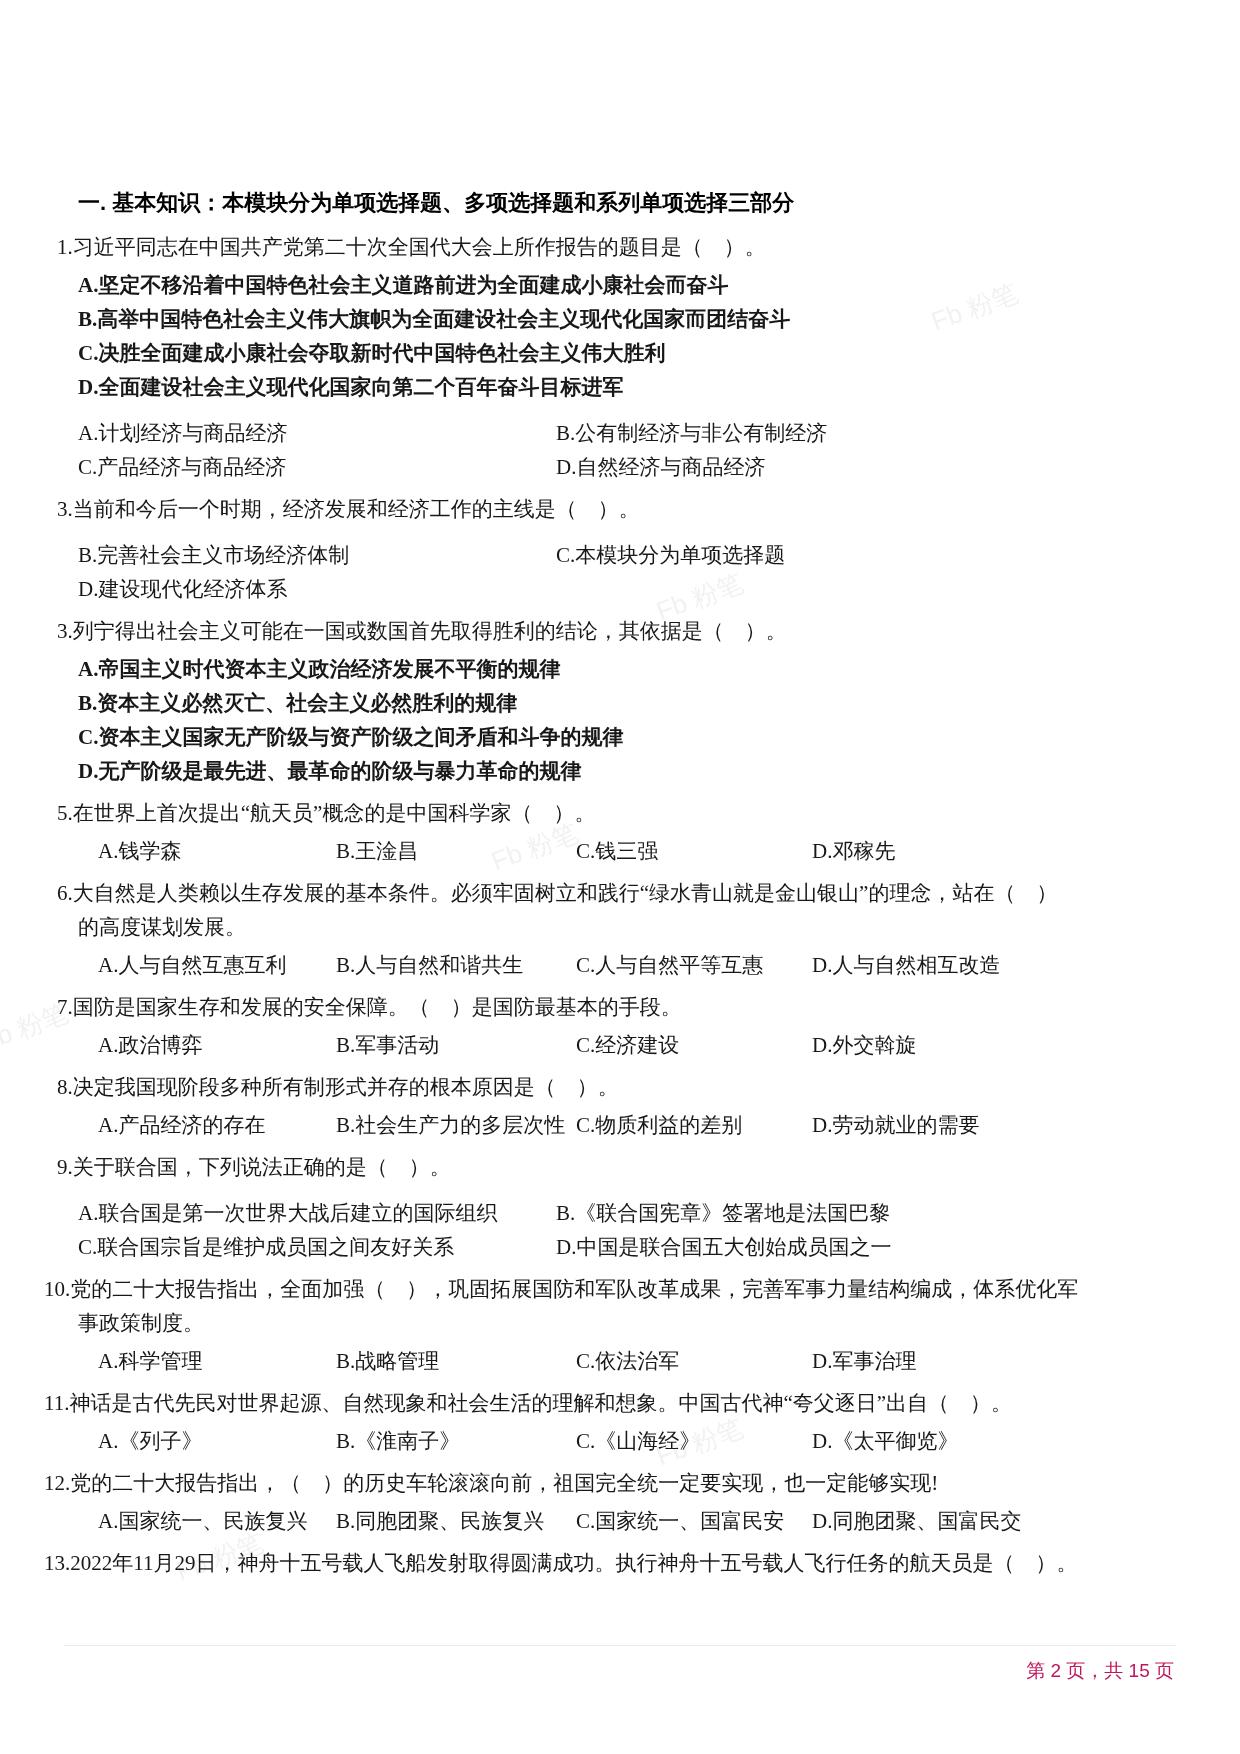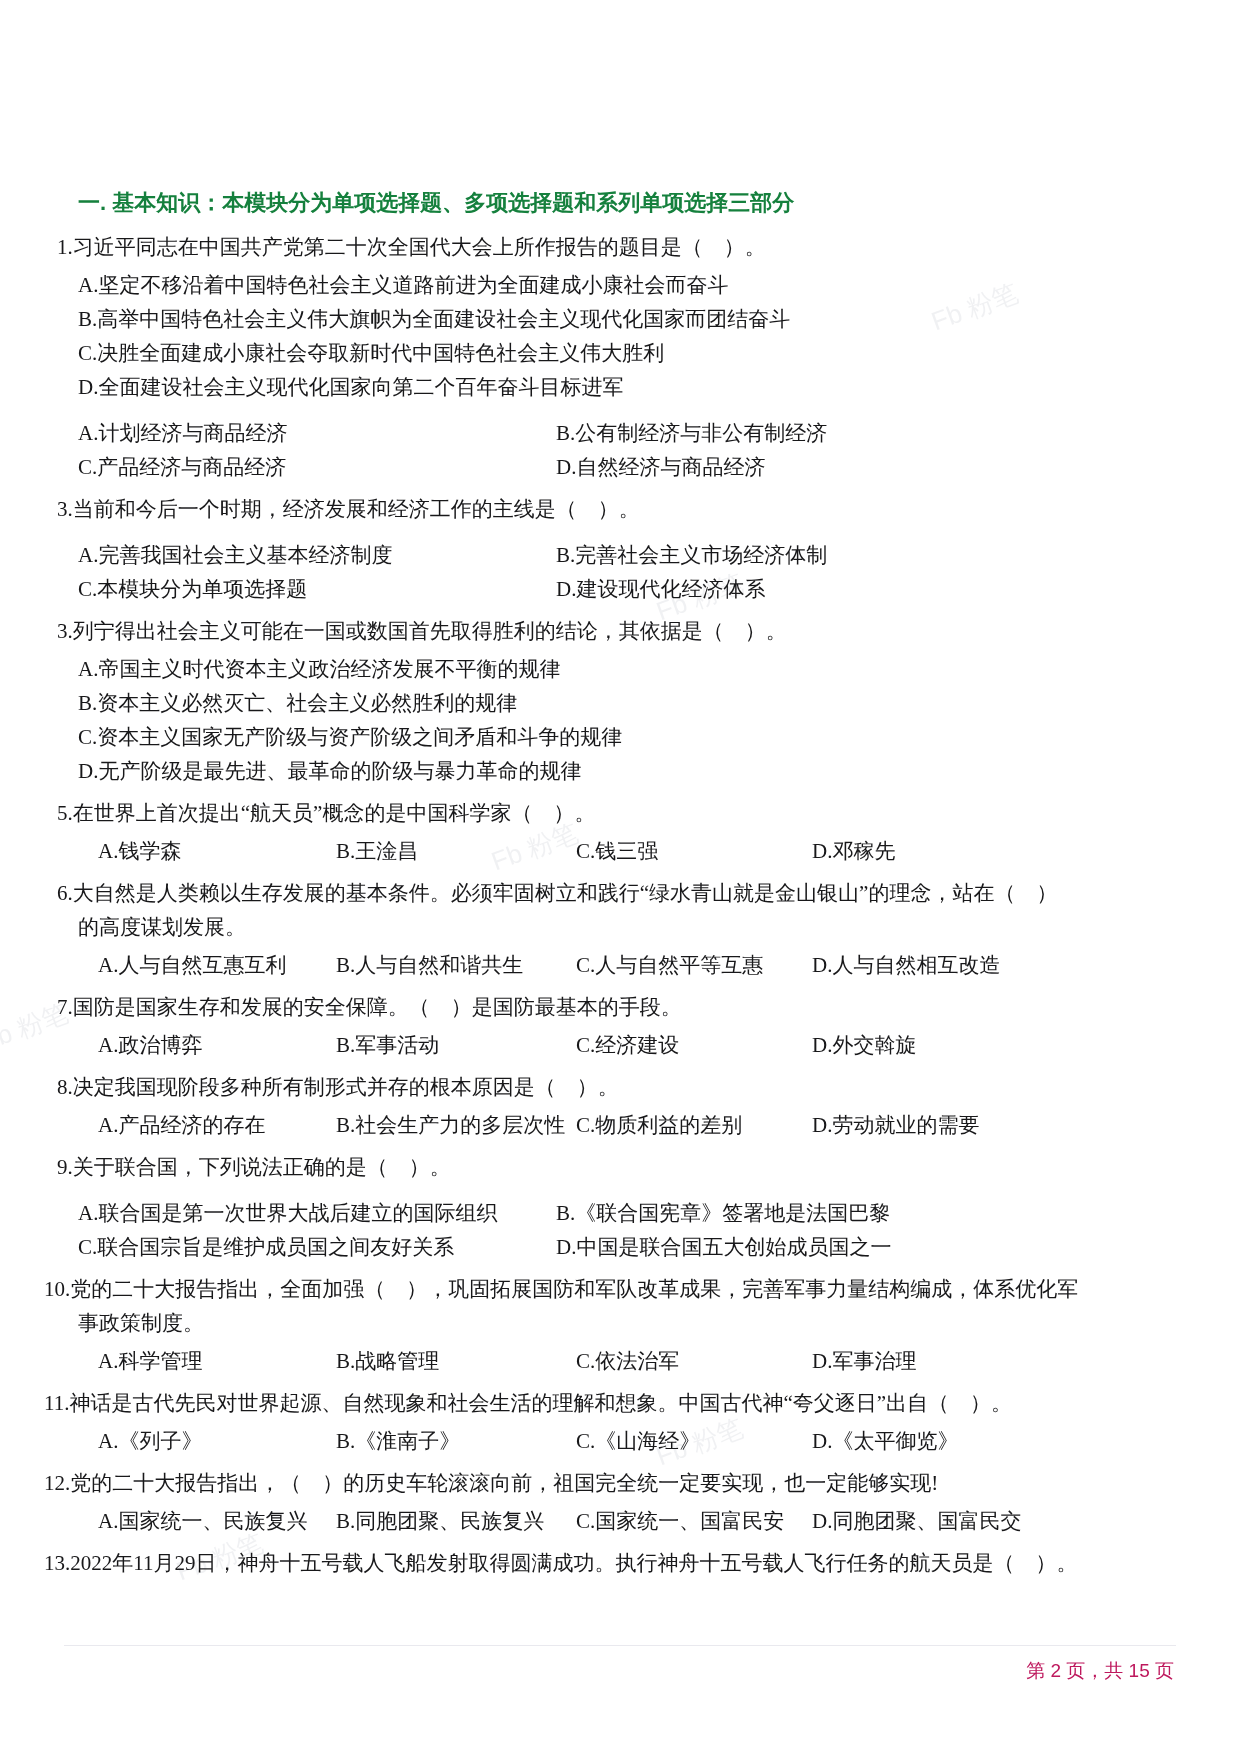--- a/index.html
+++ b/index.html
@@ -16,34 +16,34 @@
     position: absolute;
     left: 0; top: 0;
     padding: 186px 0 0 78px;
     width: 1110px;
   }
   .heading {
     font-family: "Liberation Sans", "DejaVu Sans", sans-serif;
     font-weight: 700;
     font-size: 22px;
     line-height: 34px;
-    color: #15803d;
+    color: #000000;
     margin: 0 0 10px 0;
   }
   .q-block { margin: 0 0 8px 0; }
   .q-text {
     font-size: 21px;
     line-height: 34px;
     margin: 0 0 4px 0;
     white-space: pre-wrap;
   }
   .q-text.num1 { text-indent: -21px; }
   .q-text.num2 { text-indent: -34px; }
   .q-options { display: grid; margin: 0; }
-  .q-options.cols1 { grid-template-columns: 1fr; }
+  .q-options.cols1 { grid-template-columns: 1fr; font-weight: bold; }
   .q-options.cols2 { grid-template-columns: 478px 1fr; margin-top: 12px; }
   .q-options.cols4 { grid-template-columns: 238px 240px 236px 1fr; margin-left: 20px; }
   .opt {
     font-size: 21px;
     line-height: 34px;
     white-space: nowrap;
   }
   .footer-divider {
     position: absolute;
     left: 64px; right: 64px;
@@ -105,21 +105,20 @@
           <div class="q-options cols2">
             <div class="opt">A.计划经济与商品经济</div>
             <div class="opt">B.公有制经济与非公有制经济</div>
             <div class="opt">C.产品经济与商品经济</div>
             <div class="opt">D.自然经济与商品经济</div>
           </div>
         </div>
         <div class="q-block">
           <p class="q-text num1">3.当前和今后一个时期，经济发展和经济工作的主线是（　）。</p>
           <div class="q-options cols2">
-            <div class="opt">A.完善我国社会主义基本经济制度</div>
             <div class="opt">B.完善社会主义市场经济体制</div>
             <div class="opt">C.本模块分为单项选择题</div>
             <div class="opt">D.建设现代化经济体系</div>
           </div>
         </div>
         <div class="q-block">
           <p class="q-text num1">3.列宁得出社会主义可能在一国或数国首先取得胜利的结论，其依据是（　）。</p>
           <div class="q-options cols1">
             <div class="opt">A.帝国主义时代资本主义政治经济发展不平衡的规律</div>
             <div class="opt">B.资本主义必然灭亡、社会主义必然胜利的规律</div>

